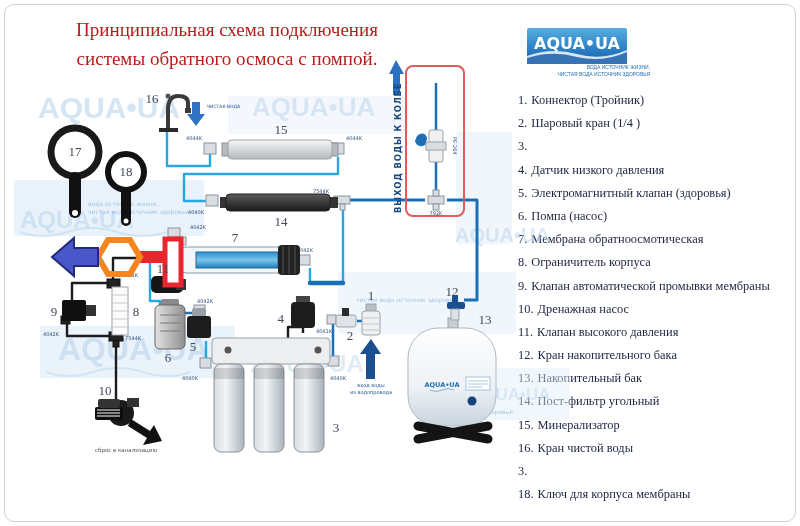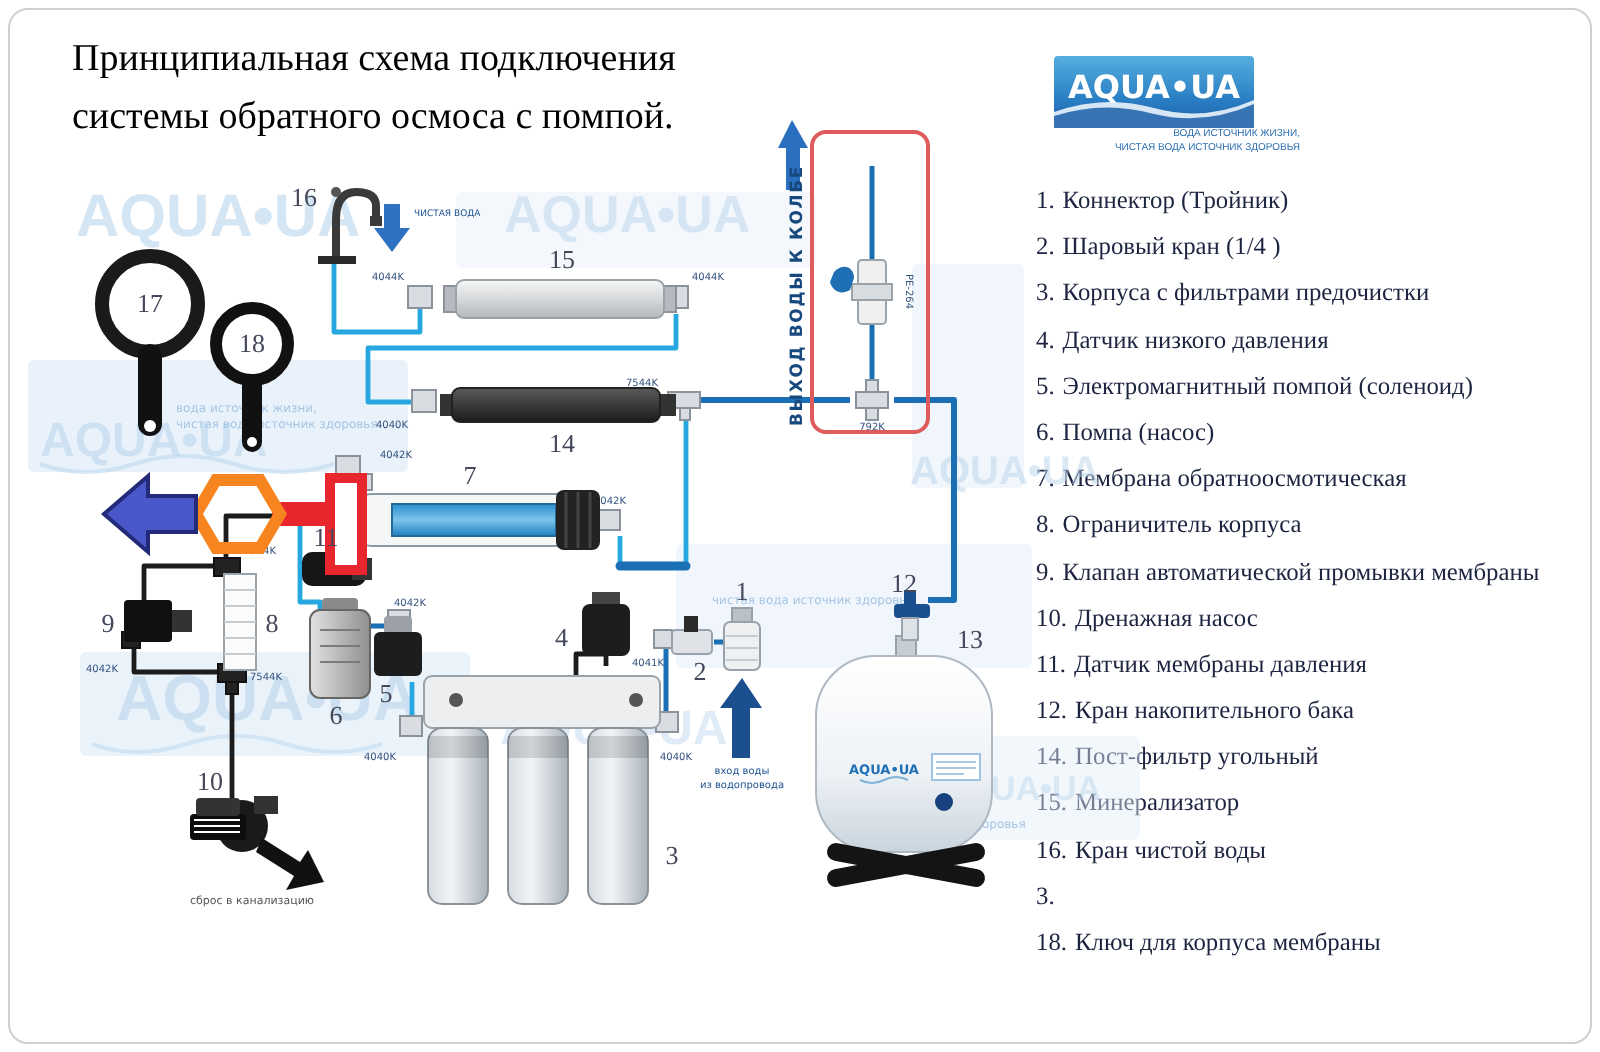--- a/index.html
+++ b/index.html
@@ -1,19 +1,19 @@
 <!DOCTYPE html>
 <html><head>
 <meta charset="utf-8">
 <style>
   html,body{width:800px;height:526px;margin:0;overflow:hidden;background:#fff;
             font-family:"Liberation Serif", serif;}
   .frame{position:absolute;inset:4px;border:1px solid #cfcfcf;border-radius:10px;}
-  .title{position:absolute;left:36px;top:16px;width:382px;text-align:left;
-         font-size:19px;line-height:1.5;color:#000000;}
+  .title{position:absolute;left:36px;top:16px;width:382px;text-align:center;
+         font-size:19px;line-height:1.5;color:#b91c1c;}
   .logo{position:absolute;left:527px;top:28px;width:100px;}
   .logo-slogan{position:absolute;left:500px;top:64px;width:150px;text-align:right;
          font-family:"Liberation Sans",sans-serif;font-size:5px;line-height:1.3;color:#2a6fb0;}
   .legend{position:absolute;left:518px;top:93px;width:272px;}
   .legend-row{display:flex;gap:4px;font-size:12.4px;color:#1d2440;margin-bottom:8.2px;
               white-space:nowrap;}
   .diagram{position:absolute;left:0;top:0;width:800px;height:526px;}
   svg text{font-family:"DejaVu Sans",sans-serif;}
   svg text.num{font-family:"Liberation Serif",serif;font-size:13px;fill:#44485a;}
   svg text.code{font-size:5px;fill:#33527e;}
@@ -55,29 +55,28 @@
   <div class="legend-row">
       <span>1.</span>
       <span>Коннектор (Тройник)</span>
     </div>
   <div class="legend-row">
       <span>2.</span>
       <span>Шаровый кран (1/4 )</span>
     </div>
   <div class="legend-row">
       <span>3.</span>
-      <span>Корпуса с фильтрами предочистки</span>
     </div>
   <div class="legend-row">
       <span>4.</span>
       <span>Датчик низкого давления</span>
     </div>
   <div class="legend-row">
       <span>5.</span>
-      <span>Электромагнитный помпой (соленоид)</span>
+      <span>Электромагнитный клапан (здоровья)</span>
     </div>
   <div class="legend-row">
       <span>6.</span>
       <span>Помпа (насос)</span>
     </div>
   <div class="legend-row">
       <span>7.</span>
       <span>Мембрана обратноосмотическая</span>
     </div>
   <div class="legend-row">
@@ -87,25 +86,29 @@
   <div class="legend-row">
       <span>9.</span>
       <span>Клапан автоматической промывки мембраны</span>
     </div>
   <div class="legend-row">
       <span>10.</span>
       <span>Дренажная насос</span>
     </div>
   <div class="legend-row">
       <span>11.</span>
-      <span>Датчик мембраны давления</span>
+      <span>Клапан высокого давления</span>
     </div>
   <div class="legend-row">
       <span>12.</span>
       <span>Кран накопительного бака</span>
+    </div>
+  <div class="legend-row">
+      <span>13.</span>
+      <span>Накопительный бак</span>
     </div>
   <div class="legend-row">
       <span>14.</span>
       <span>Пост-фильтр угольный</span>
     </div>
   <div class="legend-row">
       <span>15.</span>
       <span>Минерализатор</span>
     </div>
   <div class="legend-row">

